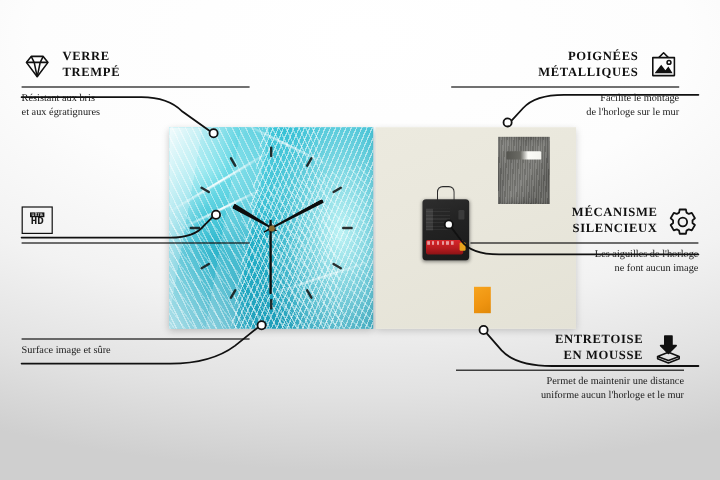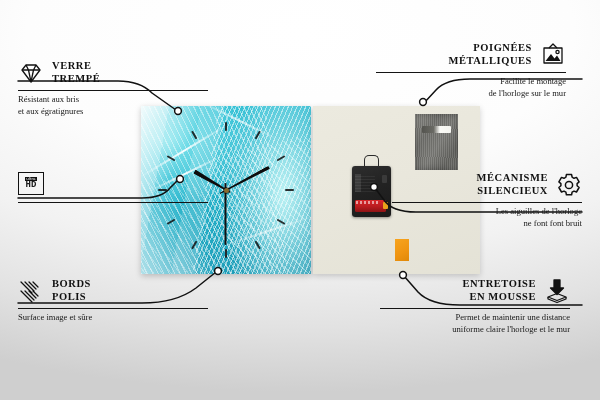--- a/index.html
+++ b/index.html
@@ -244,21 +244,21 @@
   <g fill="#ffffff" stroke="#111111" stroke-width="1.5">
     <circle cx="178" cy="111" r="3.4"></circle>
     <circle cx="180" cy="179" r="3.4"></circle>
     <circle cx="218" cy="271" r="3.4"></circle>
     <circle cx="423" cy="102" r="3.4"></circle>
     <circle cx="374" cy="187" r="3.4"></circle>
     <circle cx="403" cy="275" r="3.4"></circle>
   </g>
 </svg>
 
-<div class="callout left" style="left:18px; top:42px;margin-top:18px;">
+<div class="callout left" style="left:18px; top:42px;">
   <div class="co-head">
     <span class="co-icon">
       <svg viewBox="0 0 26 26" width="26" height="26" fill="none" stroke="#111" stroke-width="1.3" stroke-linejoin="round">
         <path d="M4,10 L8,5 L18,5 L22,10 L13,22 Z"></path>
         <path d="M4,10 L22,10 M8,5 L10.5,10 L13,22 M18,5 L15.5,10 L13,22 M10.5,10 L15.5,10"></path>
       </svg>
     </span>
     <span class="co-title">
       <span>VERRE</span><br>
       <span>TREMPÉ</span>
@@ -277,32 +277,20 @@
       <span class="hdbox">
         <span class="u">ultra</span>
         <span class="hd">HD</span>
       </span>
     </span>
   </div>
   <div class="co-rule"></div>
 </div>
 
 <div class="callout left" style="left:18px; top:278px;">
-  <div class="co-head">
-    <span class="co-icon">
-      <svg viewBox="0 0 26 26" width="26" height="26" fill="none" stroke="#111" stroke-width="1.25" stroke-linecap="round">
-        <path d="M3,4 L14,15 M7,4 L16,13 M11,4 L18,11 M15,4 L20,9"></path>
-        <path d="M3,13 L14,24 M7,13 L16,22 M11,13 L18,20 M15,13 L20,18"></path>
-      </svg>
-    </span>
-    <span class="co-title">
-      <span>BORDS</span><br>
-      <span>POLIS</span>
-    </span>
-  </div>
   <div class="co-rule"></div>
   <div class="co-sub">
     <span>Surface image et sûre</span>
   </div>
 </div>
 
 <div class="callout right" style="left:376px; top:42px;">
   <div class="co-head">
     <span class="co-icon">
       <svg viewBox="0 0 26 26" width="26" height="26" fill="none" stroke="#111" stroke-width="1.3" stroke-linejoin="round">
@@ -333,36 +321,36 @@
       </svg>
     </span>
     <span class="co-title">
       <span>MÉCANISME</span><br>
       <span>SILENCIEUX</span>
     </span>
   </div>
   <div class="co-rule"></div>
   <div class="co-sub">
     <span>Les aiguilles de l'horloge</span><br>
-    <span>ne font font bruit</span>
+    <span>ne font aucun image</span>
   </div>
 </div>
 
 <div class="callout right" style="left:380px; top:278px;">
   <div class="co-head">
     <span class="co-icon">
       <svg viewBox="0 0 26 26" width="26" height="26" fill="none" stroke="#111" stroke-width="1.3" stroke-linejoin="round">
         <path d="M10,2 h6 v8 h3.5 L13,16.5 L6.5,10 H10 Z" fill="#111" stroke="#111"></path>
         <path d="M4,19 L13,15.5 L22,19 L13,22.5 Z"></path>
         <path d="M4,19 v2 L13,24.5 L22,21 v-2"></path>
       </svg>
     </span>
     <span class="co-title">
       <span>ENTRETOISE</span><br>
       <span>EN MOUSSE</span>
     </span>
   </div>
   <div class="co-rule"></div>
   <div class="co-sub">
     <span>Permet de maintenir une distance</span><br>
-    <span>uniforme claire l'horloge et le mur</span>
+    <span>uniforme aucun l'horloge et le mur</span>
   </div>
 </div>
 
 </body></html>

